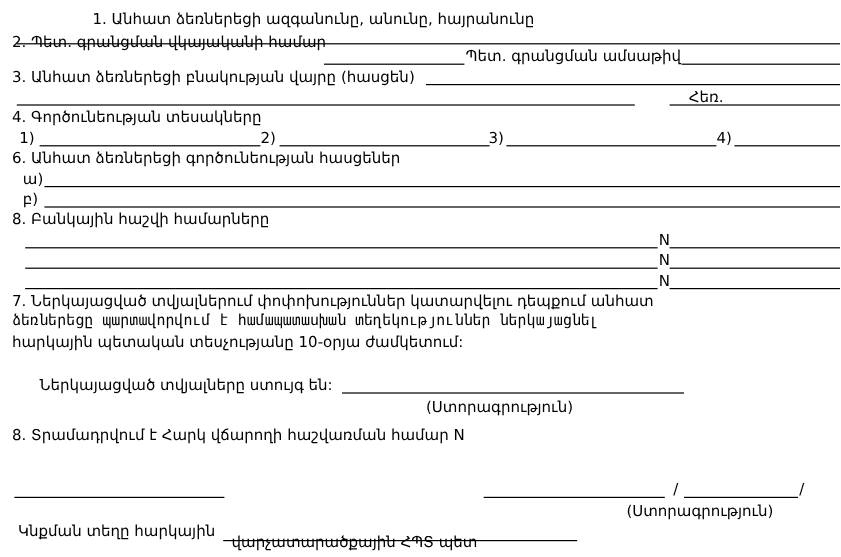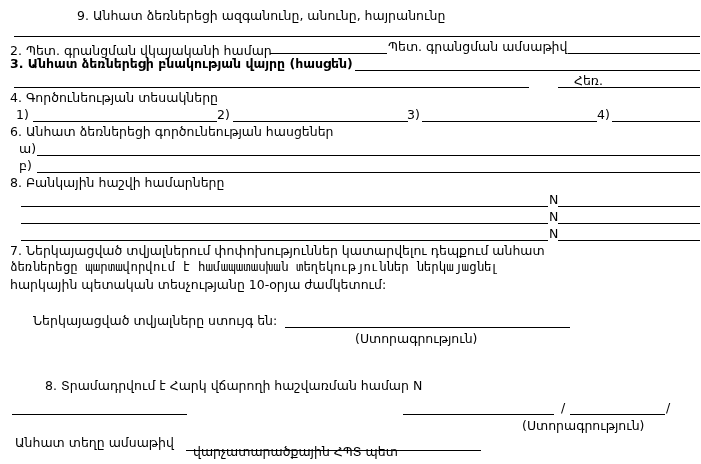--- a/index.html
+++ b/index.html
@@ -4,29 +4,29 @@
 <style>
   html, body { margin:0; padding:0; background:#ffffff; }
   body { width:701px; height:464px; position:relative; overflow:hidden;
          font-family:"DejaVu Sans", sans-serif; font-size:12.5px; color:#000; }
   .t { position:absolute; white-space:nowrap; line-height:14px; }
   .ln { position:absolute; height:0; border-top:1px solid #000; }
 </style>
 </head>
 <body>
 
-<div class="t" style="left:77px;top:9px;">9. Անհատ ձեռներեցի ազգանունը, անունը, հայրանունը</div>
+<div class="t" style="left:77px;top:9px;">1. Անհատ ձեռներեցի ազգանունը, անունը, հայրանունը</div>
 <div class="ln" style="left:14px;top:36px;width:686px;"></div>
 
-<div class="t" style="left:10px;top:44px;">2. Պետ. գրանցման վկայականի համար</div>
+<div class="t" style="left:10px;top:28px;">2. Պետ. գրանցման վկայականի համար</div>
 <div class="ln" style="left:270px;top:53px;width:117px;"></div>
 <div class="t" style="left:388px;top:40px;">Պետ. գրանցման ամսաթիվ</div>
 <div class="ln" style="left:568px;top:53px;width:132px;"></div>
 
-<div class="t" style="left:10px;top:57px;font-weight:bold;">3. Անհատ ձեռներեցի բնակության վայրը (հասցեն)</div>
+<div class="t" style="left:10px;top:57px;">3. Անհատ ձեռներեցի բնակության վայրը (հասցեն)</div>
 <div class="ln" style="left:355px;top:70px;width:345px;"></div>
 <div class="ln" style="left:14px;top:87px;width:515px;"></div>
 <div class="t" style="left:528px;top:74px;margin-left:46px;">Հեռ.</div>
 <div class="ln" style="left:558px;top:87px;width:142px;"></div>
 
 <div class="t" style="left:10px;top:91px;">4. Գործունեության տեսակները</div>
 <div class="t" style="left:16px;top:108px;">1)</div>
 <div class="ln" style="left:33px;top:121px;width:184px;"></div>
 <div class="t" style="left:217px;top:108px;">2)</div>
 <div class="ln" style="left:233px;top:121px;width:175px;"></div>
@@ -53,24 +53,24 @@
 <div class="ln" style="left:558px;top:240px;width:142px;"></div>
 
 <div class="t" style="left:10px;top:244px;">7. Ներկայացված տվյալներում փոփոխություններ կատարվելու դեպքում անհատ</div>
 <div class="t" style="left:10px;top:261px;font-family:Liberation Mono, monospace;">ձեռներեցը պարտավորվում է համապատասխան տեղեկություններ ներկայացնել</div>
 <div class="t" style="left:10px;top:278px;text-align:center;">հարկային պետական տեսչությանը 10-օրյա ժամկետում:</div>
 
 <div class="t" style="left:33px;top:314px;">Ներկայացված տվյալները ստույգ են:</div>
 <div class="ln" style="left:285px;top:327px;width:285px;"></div>
 <div class="t" style="left:355px;top:332px;">(Ստորագրություն)</div>
 
-<div class="t" style="left:10px;top:379px;margin-left:35px;">8. Տրամադրվում է Հարկ վճարողի հաշվառման համար N</div>
+<div class="t" style="left:10px;top:356px;">8. Տրամադրվում է Հարկ վճարողի հաշվառման համար N</div>
 
 <div class="ln" style="left:12px;top:414px;width:175px;"></div>
 <div class="t" style="left:193px;top:401px;margin-top:44px;">վարչատարածքային ՀՊՏ պետ</div>
 <div class="ln" style="left:403px;top:414px;width:151px;"></div>
 <div class="t" style="left:561px;top:401px;">/</div>
 <div class="ln" style="left:570px;top:414px;width:95px;"></div>
 <div class="t" style="left:666px;top:401px;">/</div>
 <div class="t" style="left:522px;top:419px;">(Ստորագրություն)</div>
 
-<div class="t" style="left:15px;top:436px;">Անհատ տեղը ամսաթիվ</div>
+<div class="t" style="left:15px;top:436px;">Կնքման տեղը հարկային</div>
 <div class="ln" style="left:186px;top:450px;width:295px;"></div>
 
 </body></html>

